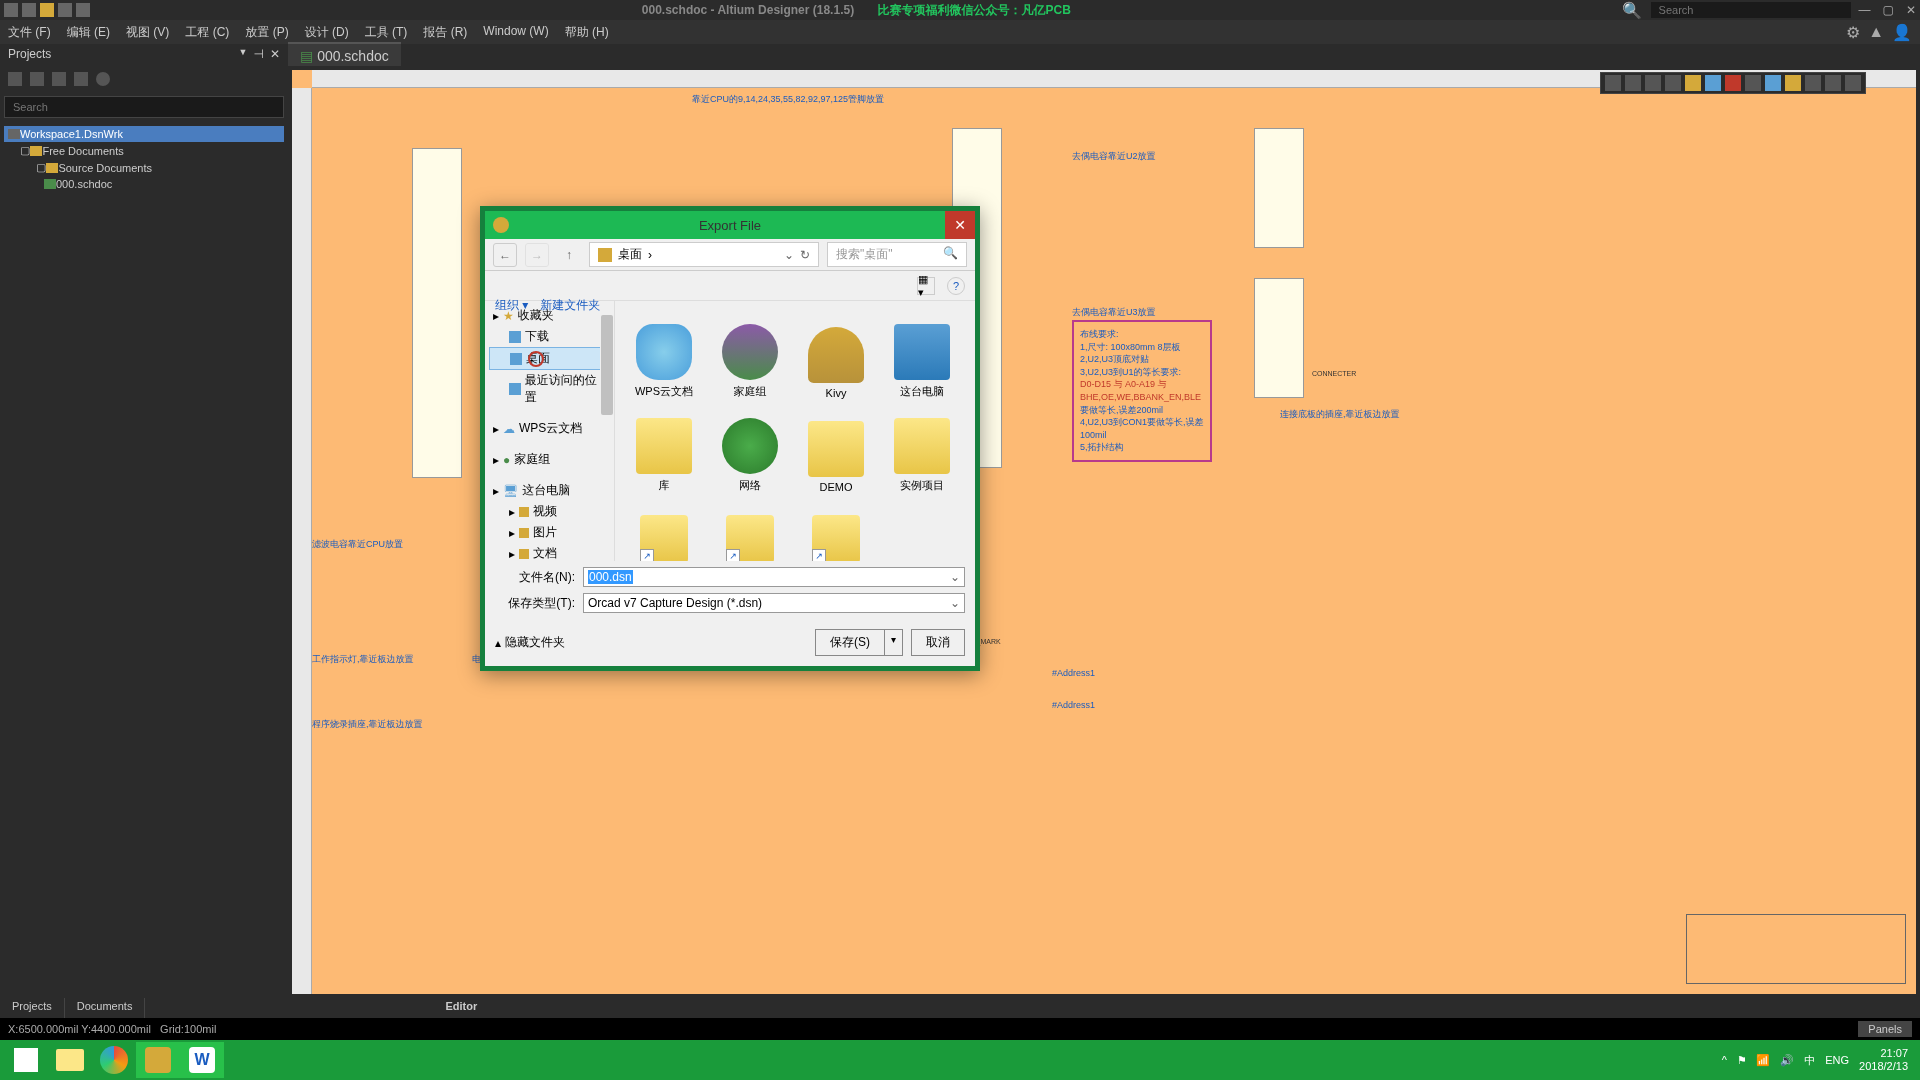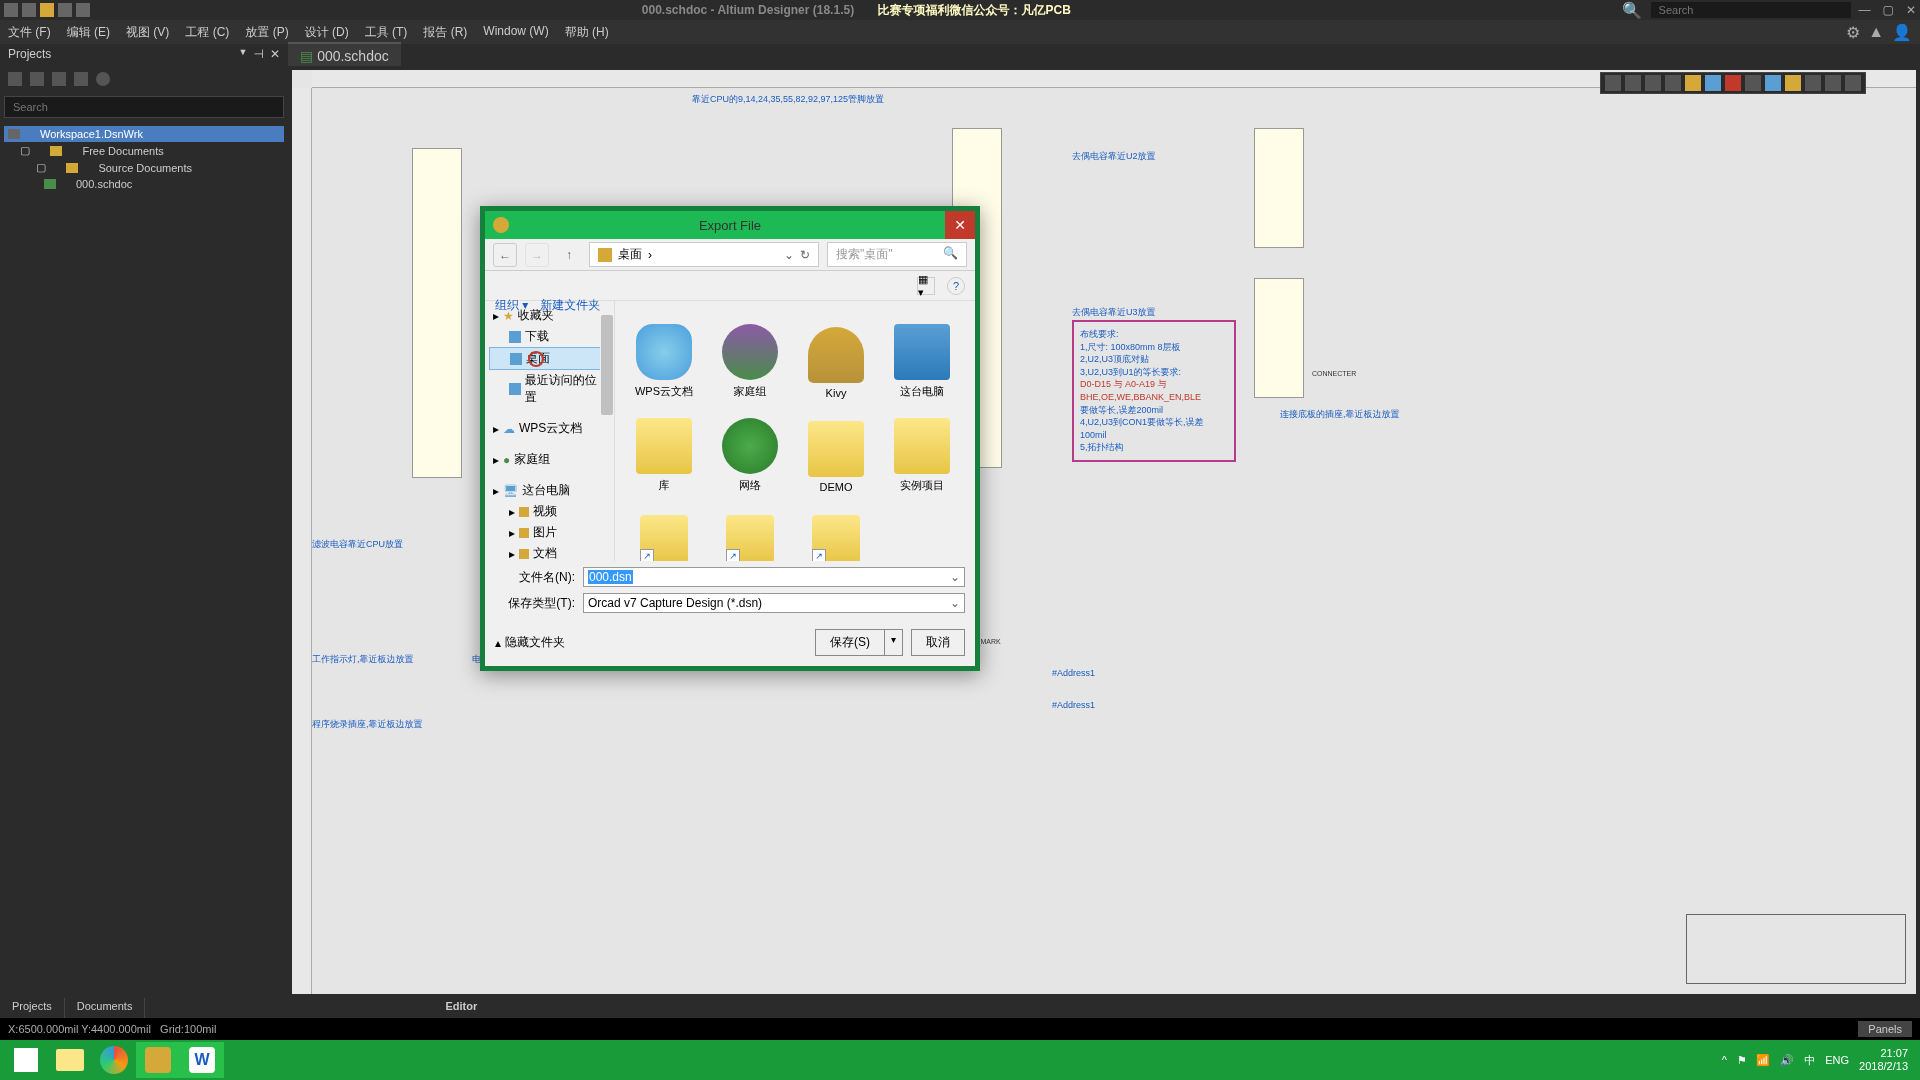--- a/index.html
+++ b/index.html
@@ -26,31 +26,31 @@
 .tab-bar { height: 22px; background: #2b2b2b; display: flex; align-items: center; }
 .tab { background: #3a3a3a; color: #ccc; font-size: 14px; padding: 4px 12px; border-top: 2px solid #555; }
 
 
 .main { display: flex; height: calc(1080px - 20px - 24px - 20px - 24px - 20px - 40px); }
 .left-panel { width: 288px; background: #2b2b2b; display: flex; flex-direction: column; }
 .panel-toolbar { height: 26px; display: flex; align-items: center; padding: 4px 8px; gap: 8px; }
 .tb-icon { width: 14px; height: 14px; background: #555; }
 .panel-search { margin: 4px; padding: 4px 8px; background: #1a1a1a; border: 1px solid #444; color: #888; font-size: 11px; }
 .project-tree { padding: 4px; color: #ccc; font-size: 11px; }
-.tree-item { padding: 2px 4px; display: flex; align-items: center; gap: 20px; }
+.tree-item { padding: 2px 4px; display: flex; align-items: center; gap: 0; }
 .tree-item.selected { background: #4a7dbf; color: white; }
 .tree-indent-1 { padding-left: 16px; }
 .tree-indent-2 { padding-left: 32px; }
 .tree-indent-3 { padding-left: 40px; }
 .tree-icon { width: 12px; height: 10px; background: #666; display: inline-block; }
 .tree-icon.folder { background: #d4a93a; }
 .tree-icon.green { background: #4a8c4a; }
 
 
-.canvas { flex: 1; background: #e5e5e5; position: relative; border: 4px solid #2b2b2b; overflow: hidden; }
+.canvas { flex: 1; background: #fdba74; position: relative; border: 4px solid #2b2b2b; overflow: hidden; }
 .ruler-top { position: absolute; top: 0; left: 20px; right: 0; height: 18px; background: #e8e8e8; border-bottom: 1px solid #aaa; }
 .ruler-left { position: absolute; top: 18px; left: 0; bottom: 0; width: 20px; background: #e8e8e8; border-right: 1px solid #aaa; }
 .schematic { position: absolute; top: 18px; left: 20px; right: 0; bottom: 0; }
 .schematic-block { position: absolute; background: #fffce8; border: 1px solid #999; font-size: 7px; }
 .schematic-text { position: absolute; font-size: 9px; color: #1a5cc0; }
 .note-box { position: absolute; border: 2px solid #b83a8c; padding: 6px; font-size: 9px; color: #1a5cc0; line-height: 1.4; }
 
 
 .float-toolbar { position: absolute; top: 2px; right: 50px; height: 22px; background: #2b2b2b; display: flex; align-items: center; padding: 0 4px; gap: 4px; border: 1px solid #444; }
 .ft-icon { width: 16px; height: 16px; }
@@ -130,21 +130,21 @@
 <div class="title-bar">
   <div class="title-left">
     <span class="title-icon"></span>
     <span class="title-icon"></span>
     <span class="title-icon" style="background:#d4a93a"></span>
     <span class="title-icon"></span>
     <span class="title-icon"></span>
   </div>
   <div class="title-center">
     <span style="color:#888">000.schdoc - Altium Designer (18.1.5)</span>
-    <span style="color:#fef9c3;margin-left:20px">比赛专项福利微信公众号：凡亿PCB</span>
+    <span style="color:#22c55e;margin-left:20px">比赛专项福利微信公众号：凡亿PCB</span>
   </div>
   <div class="title-right">
     <span style="color:#888">🔍</span>
     <input class="search-box" placeholder="Search" style="">
     <div class="win-controls">
       <span class="win-btn">—</span>
       <span class="win-btn">▢</span>
       <span class="win-btn">✕</span>
     </div>
   </div>
@@ -248,21 +248,21 @@
       <div class="schematic-text" style="left:760px;top:218px">去偶电容靠近U3放置</div>
       <div class="schematic-text" style="left:0px;top:450px">滤波电容靠近CPU放置</div>
       <div class="schematic-text" style="left:0px;top:565px">工作指示灯,靠近板边放置</div>
       <div class="schematic-text" style="left:160px;top:565px">电源指示灯,靠近板边放置</div>
       <div class="schematic-text" style="left:320px;top:565px">晶振电路,靠近CPU放置</div>
       <div class="schematic-text" style="left:0px;top:630px">程序烧录插座,靠近板边放置</div>
       <div class="schematic-text" style="left:968px;top:320px">连接底板的插座,靠近板边放置</div>
       <div class="schematic-text" style="left:740px;top:580px">#Address1</div>
       <div class="schematic-text" style="left:740px;top:612px">#Address1</div>
       <div class="schematic-text" style="left:1000px;top:282px;font-size:7px;color:#333">CONNECTER</div>
-      <div class="note-box" style="left:760px;top:232px;width:164px">
+      <div class="note-box" style="left:760px;top:232px;width:140px">
         <div>布线要求:</div>
         <div>1,尺寸: 100x80mm 8层板</div>
         <div>2,U2,U3顶底对贴</div>
         <div>3,U2,U3到U1的等长要求:</div>
         <div style="color:#c0392b">D0-D15 与 A0-A19 与</div>
         <div style="color:#c0392b">BHE,OE,WE,BBANK_EN,BLE</div>
         <div>要做等长,误差200mil</div>
         <div>4,U2,U3到CON1要做等长,误差100mil</div>
         <div>5,拓扑结构</div>
       </div>

